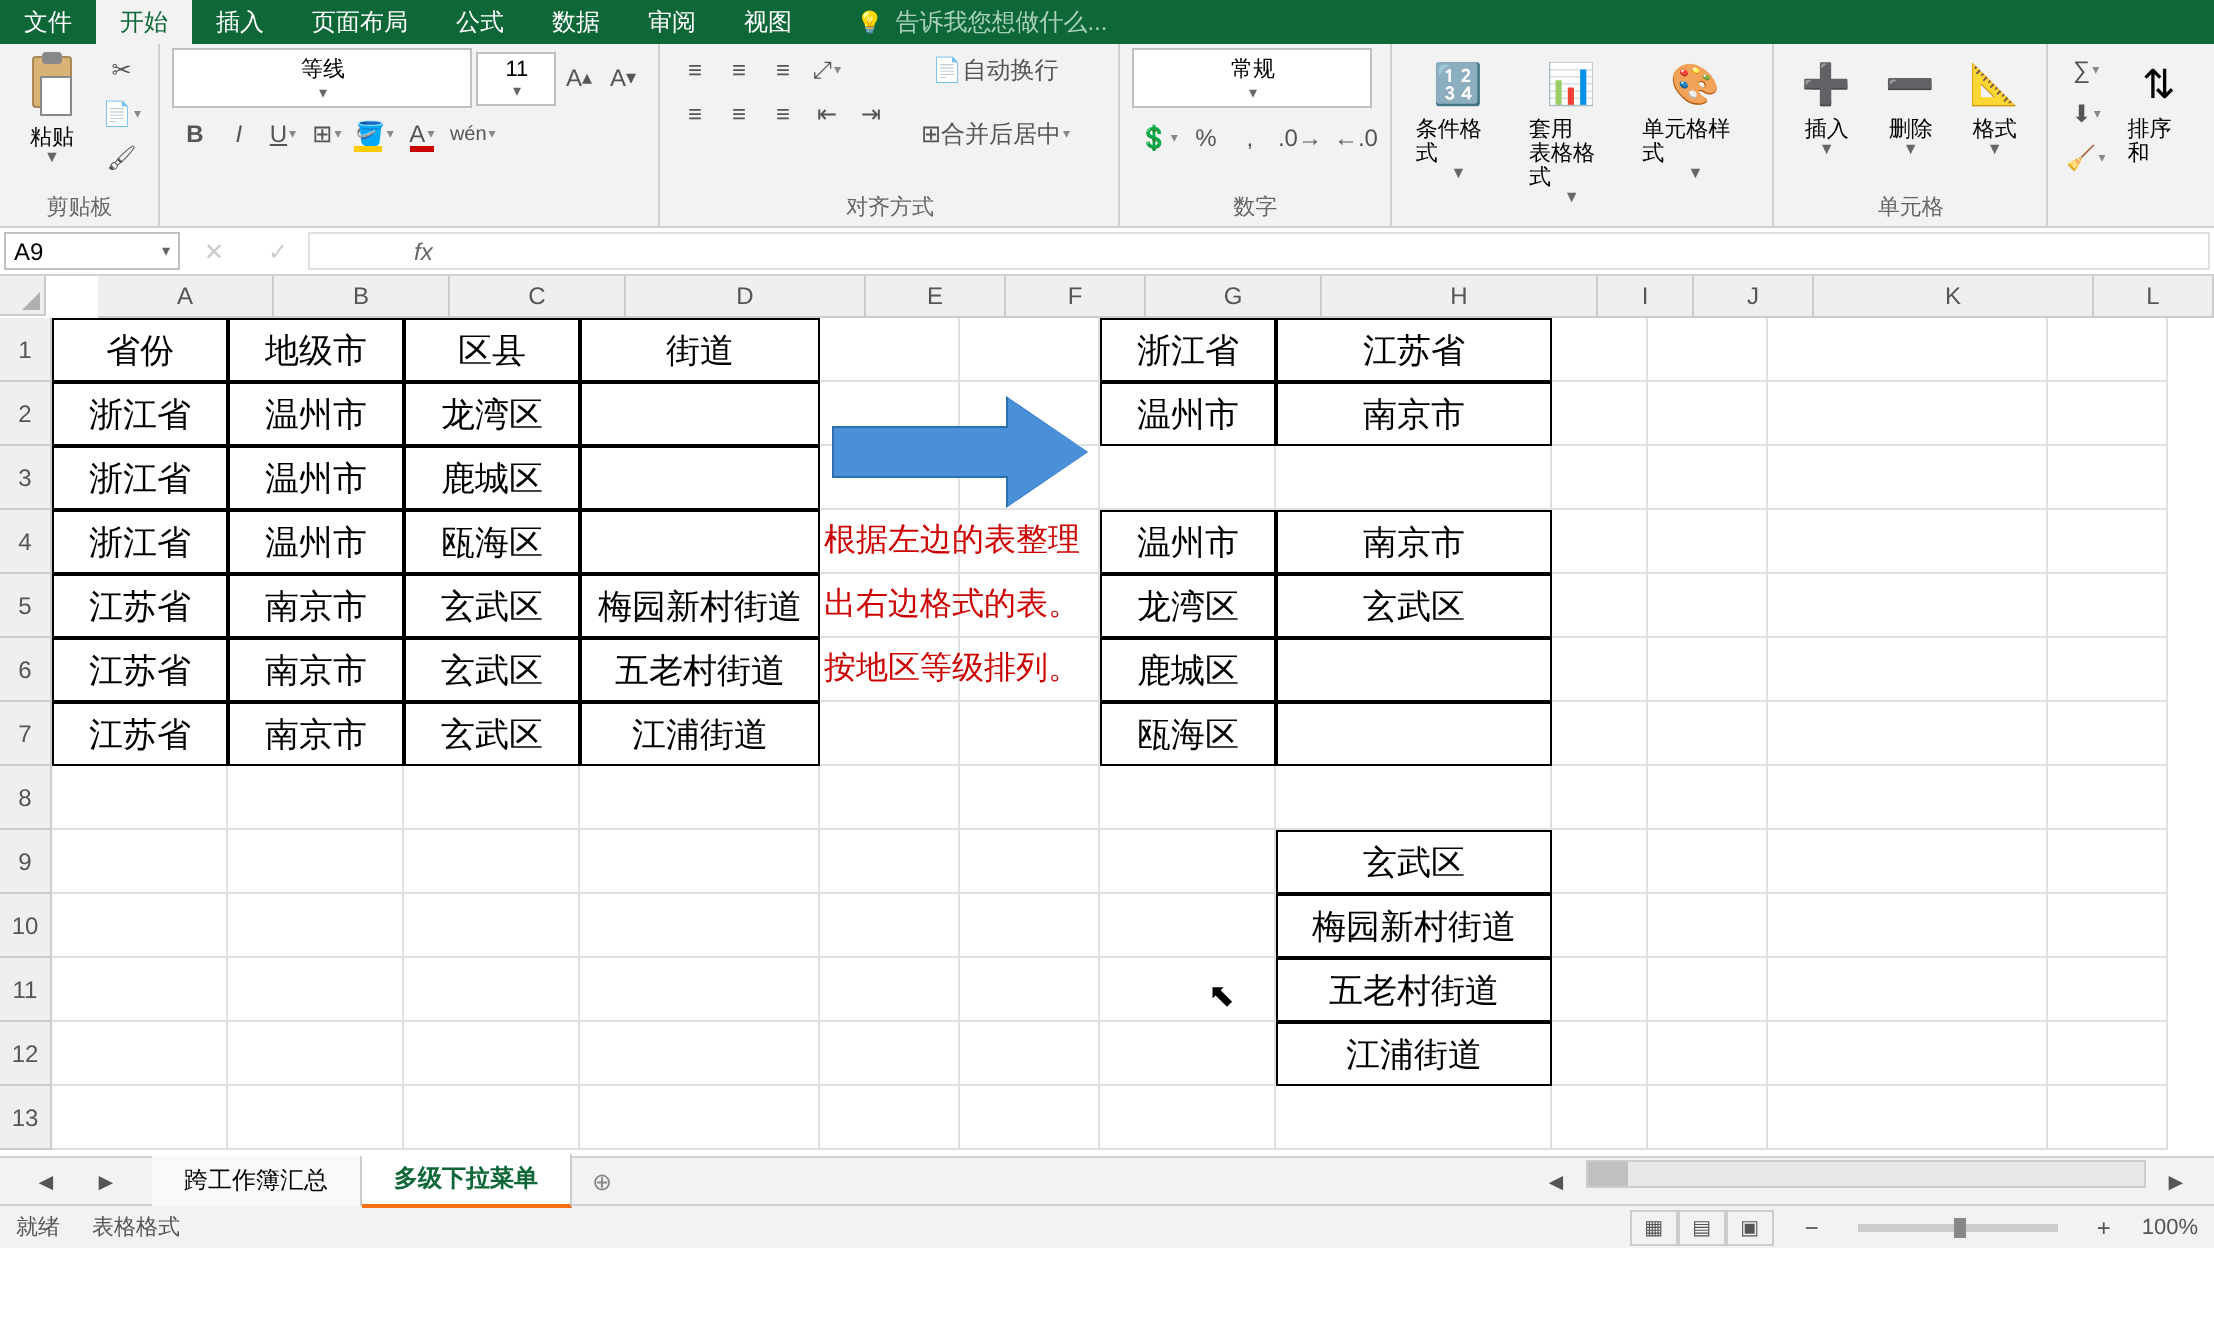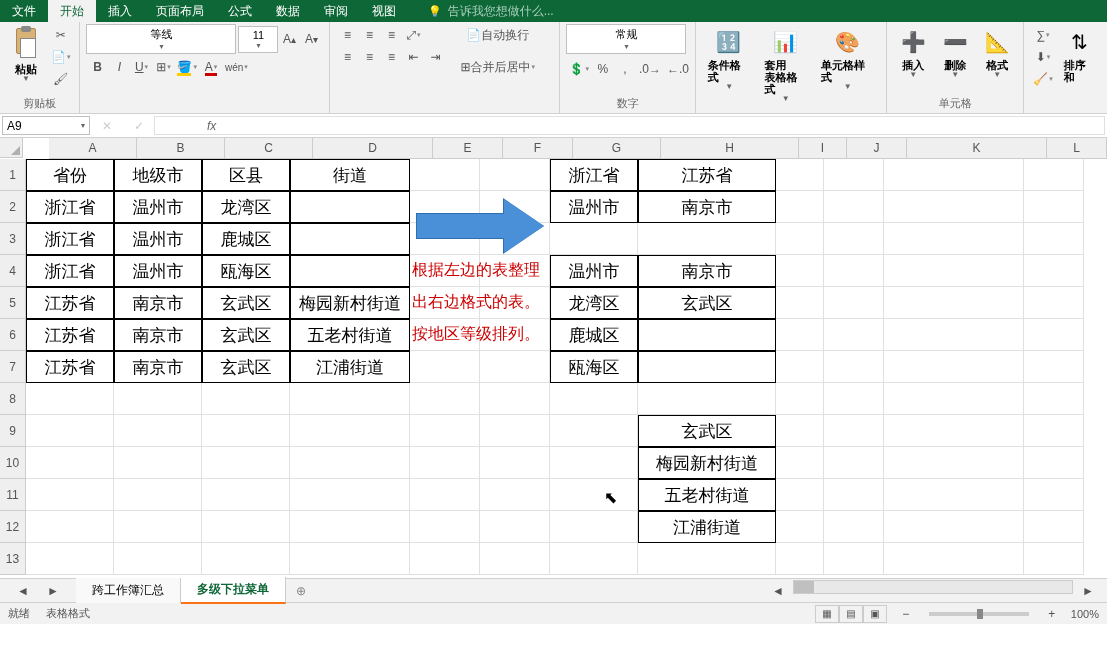--- a/index.html
+++ b/index.html
@@ -13,21 +13,21 @@
 .bulb-icon { font-size: 11px; }
 
 
 .ribbon { background: #f2f2f2; border-bottom: 1px solid #d0d0d0; display: flex; height: 92px; }
 .ribbon-group { border-right: 1px solid #d0d0d0; padding: 2px 6px 0 6px; display: flex; flex-direction: column; justify-content: space-between; position: relative; }
 .ribbon-group .group-body { display: flex; align-items: flex-start; gap: 2px; flex: 1; }
 .ribbon-group .group-label { text-align: center; font-size: 11px; color: #666; padding: 2px 0; position: relative; }
 
 .big-btn { display: flex; flex-direction: column; align-items: center; justify-content: center; padding: 4px 6px; cursor: pointer; gap: 3px; min-width: 36px;}
 .big-btn .ic { width: 28px; height: 28px; display:flex; align-items:center; justify-content:center; font-size:20px;}
-.big-btn .lbl { font-size: 11px; display:flex; flex-direction:column; align-items:center; line-height:1.1;font-weight:bold;}
+.big-btn .lbl { font-size: 11px; display:flex; flex-direction:column; align-items:center; line-height:1.1;}
 .big-btn .caret { font-size:8px; color:#666;}
 
 .small-btn { padding: 2px 3px; cursor: pointer; display:inline-flex; align-items:center; justify-content:center; min-width:22px; height:22px; font-size:12px; color:#555;}
 .small-caret { font-size:7px; color:#888; margin-left:1px;}
 
 .col-stack { display:flex; flex-direction:column; gap:0px;}
 .row-line { display:flex; align-items:center; gap:0px;}
 
 .combo { border: 1px solid #c0c0c0; background: #fff; font-size: 11px; padding: 2px 4px; display:inline-flex; align-items:center; justify-content:space-between;flex-direction:column;}
 .combo .caret { font-size:8px; color:#666;}
@@ -191,20 +191,21 @@
           <div class="small-btn">⇤</div>
           <div class="small-btn">⇥</div>
         </div>
       </div>
       <div class="col-stack" style="margin-left:6px;">
         <div class="small-btn" style="width:auto;padding:2px 6px;">📄 <span>自动换行</span></div>
         <div style="height:10px;"></div>
         <div class="small-btn" style="width:auto;padding:2px 6px;">⊞ <span>合并后居中</span><span class="small-caret"> ▾</span></div>
       </div>
     </div>
+    <div class="group-label">对齐方式</div>
   </div>
 
   <div class="ribbon-group" style="min-width:130px;">
     <div class="group-body col-stack" style="gap:4px;">
       <div class="combo" style="width:120px;">
           <span>常规</span>
           <span class="caret">▾</span>
         </div>
       <div class="row-line">
         <div class="small-btn">💲<span class="small-caret">▾</span></div>

